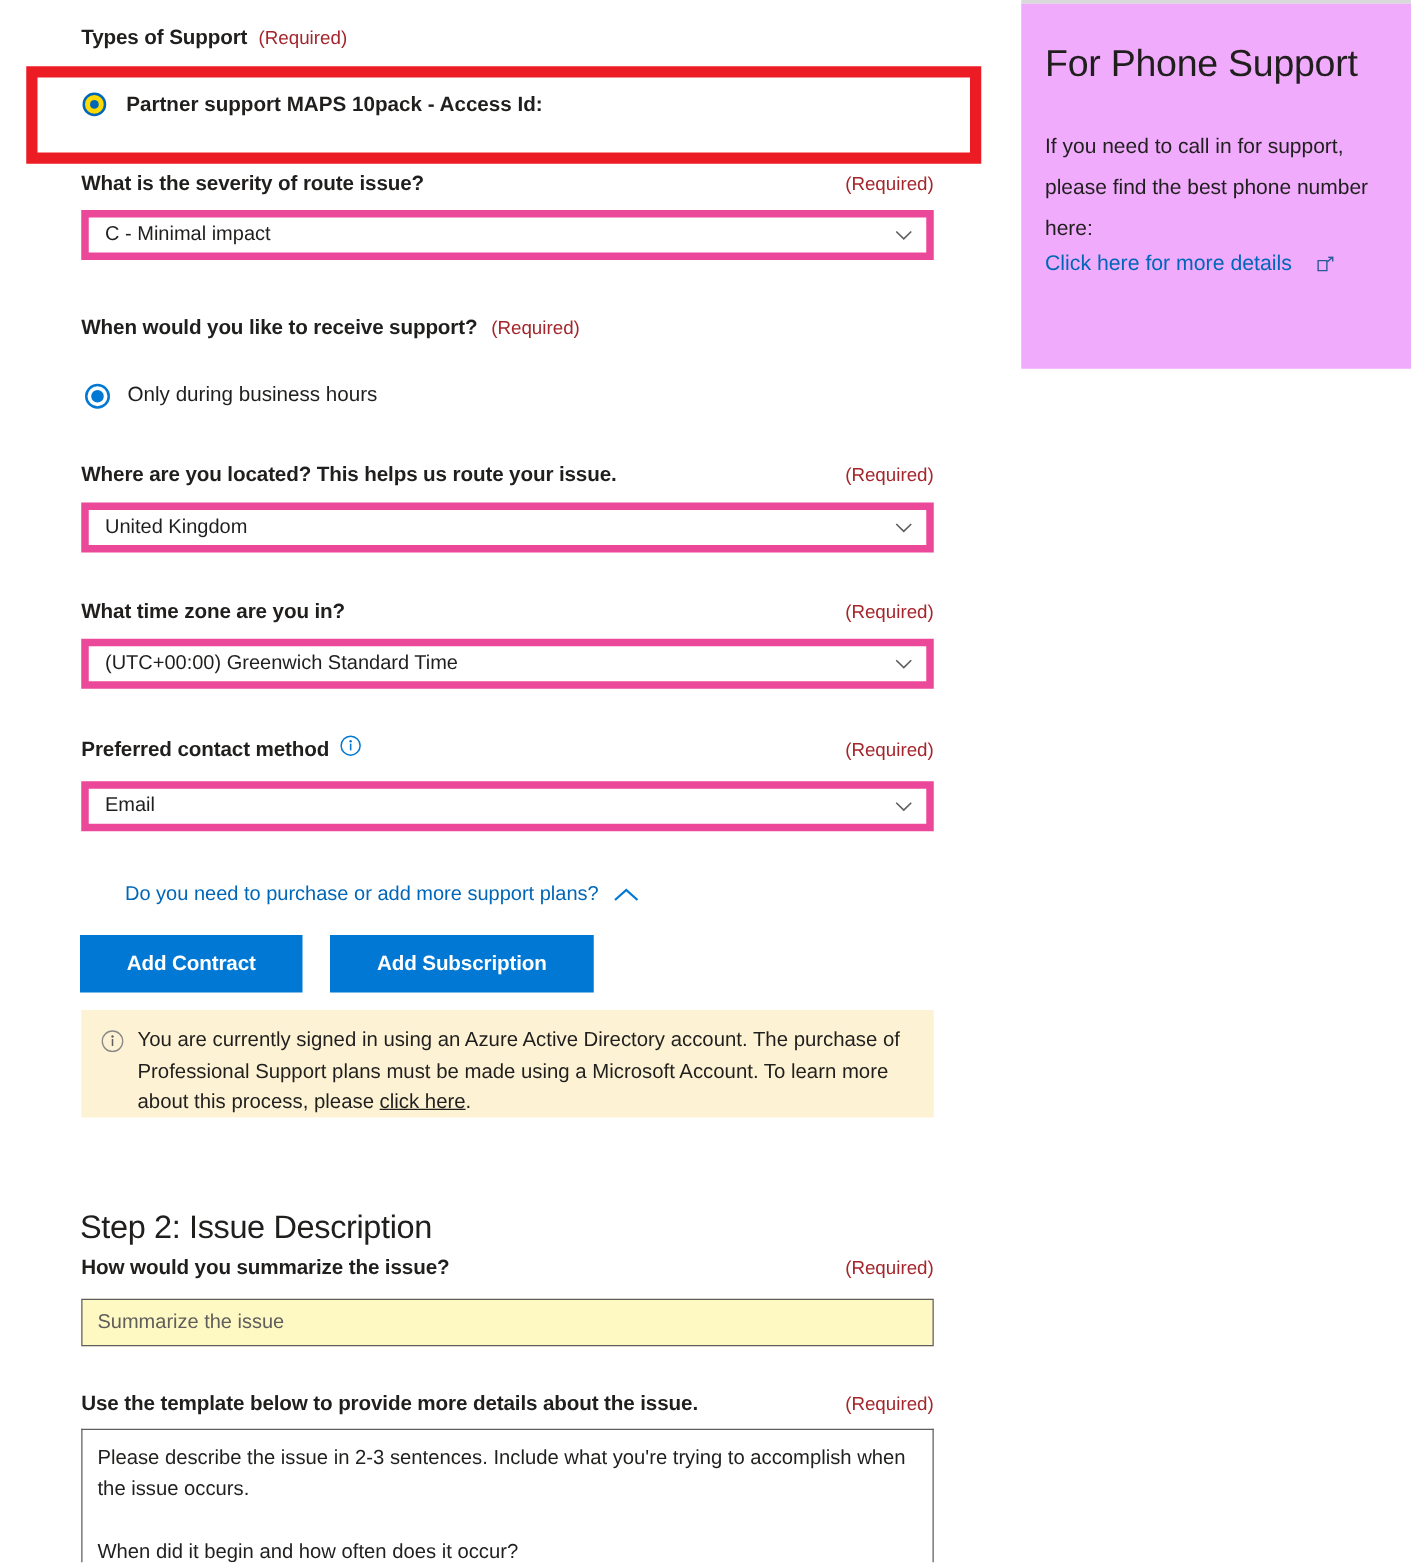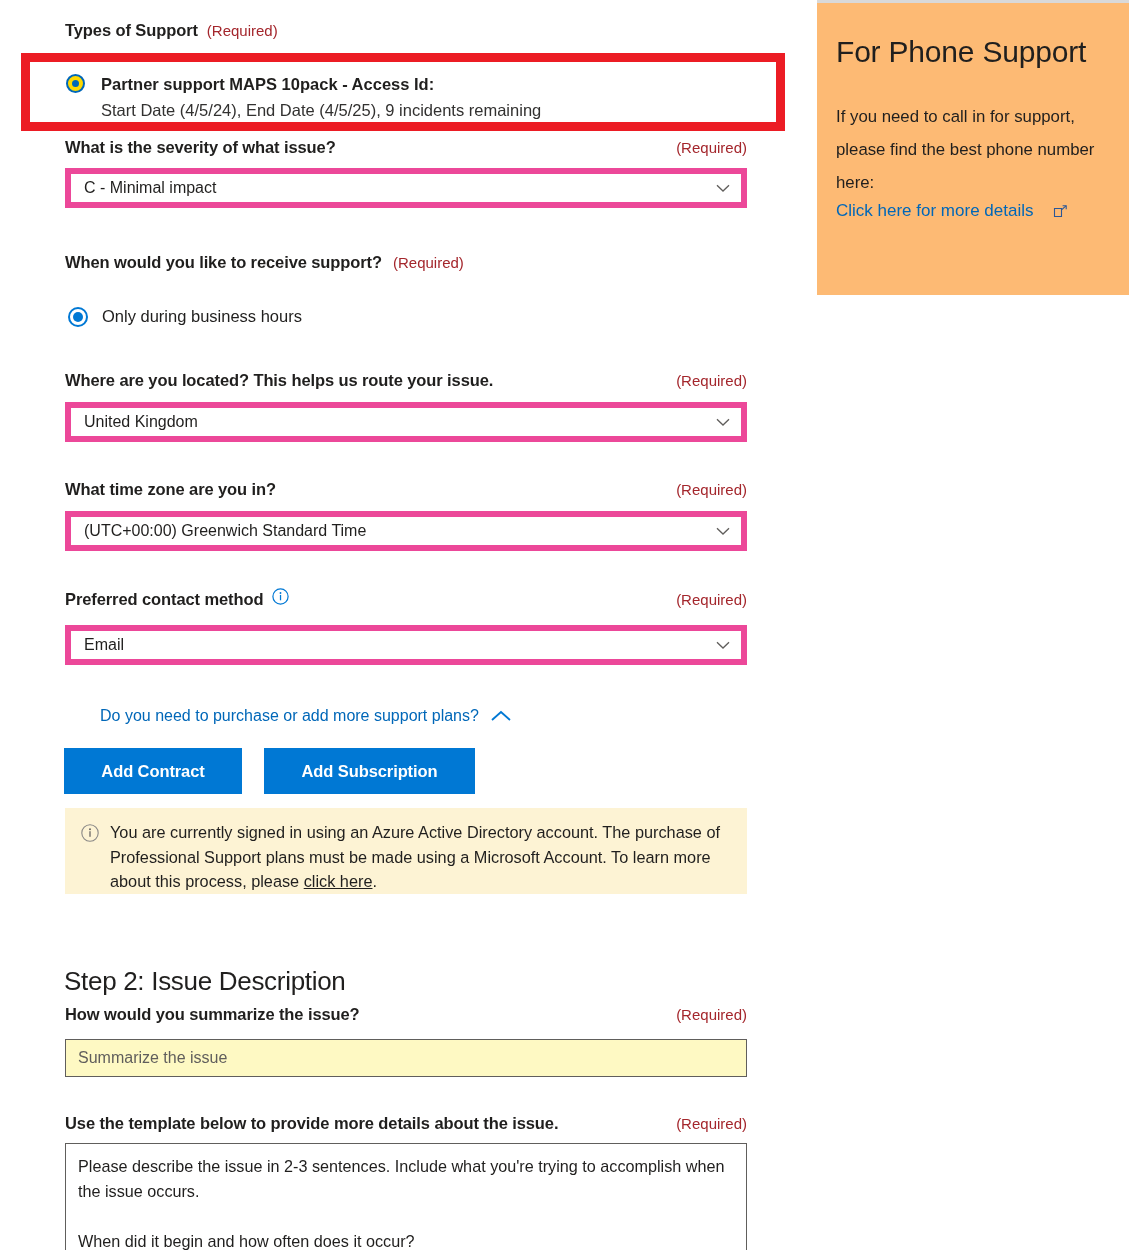--- a/index.html
+++ b/index.html
@@ -245,21 +245,21 @@
     overflow: hidden;
   }
 
   
   .aside {
     position: absolute;
     left: 817px;
     top: 3px;
     width: 312px;
     height: 292px;
-    background: #fdba74;
+    background: #f0abfc;
   }
   .aside-title {
     position: absolute;
     left: 19px;
     top: 32px;
     font-size: 30px;
     font-weight: normal;
     color: #201f1e;
     letter-spacing: -0.2px;
   }
@@ -294,27 +294,26 @@
   <div id="types-of-support-label">
     <span class="field-label">Types of Support</span>
     <span class="required">(Required)</span>
   </div>
 
   <div class="plan-option">
     <span class="radio-outer radio-focus">
       <span class="radio-dot"></span>
     </span>
     <span class="plan-title">Partner support MAPS 10pack - Access Id:</span>
-    <span class="plan-sub">Start Date (4/5/24), End Date (4/5/25), 9 incidents remaining</span>
   </div>
 
   <div class="red-box"></div>
 
   <div class="label-row" style="position:absolute;left:65px;top:138px;">
-    <span class="field-label">What is the severity of what issue?</span>
+    <span class="field-label">What is the severity of route issue?</span>
     <span class="required">(Required)</span>
   </div>
   <div class="select-box" style="left:65px;top:168px;">
     <span class="value">C - Minimal impact</span>
     <span class="chev">
       <svg width="16" height="16" viewBox="0 0 16 16">
           <path d="M2 5.2 L8 11 L14 5.2" fill="none" stroke="#605e5c" stroke-width="1.3"></path>
         </svg>
     </span>
   </div>

